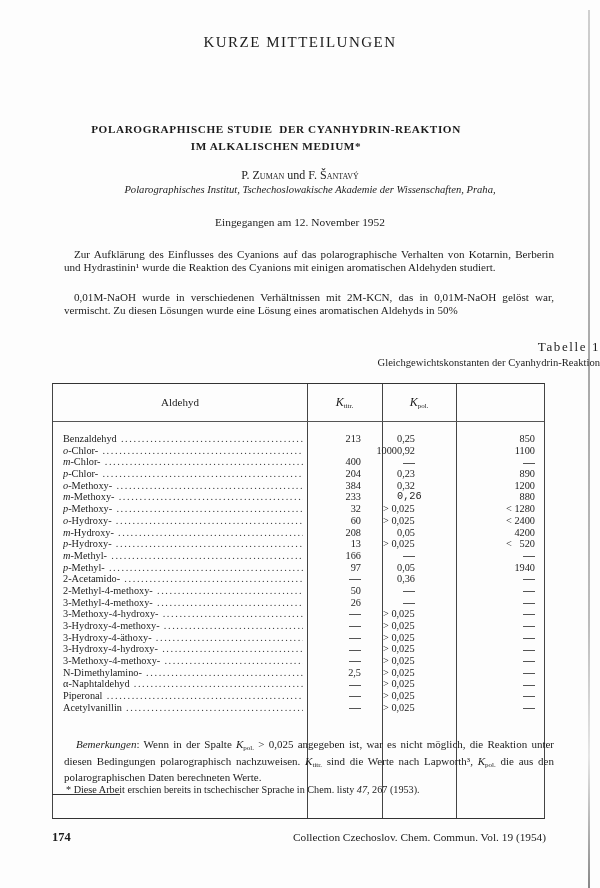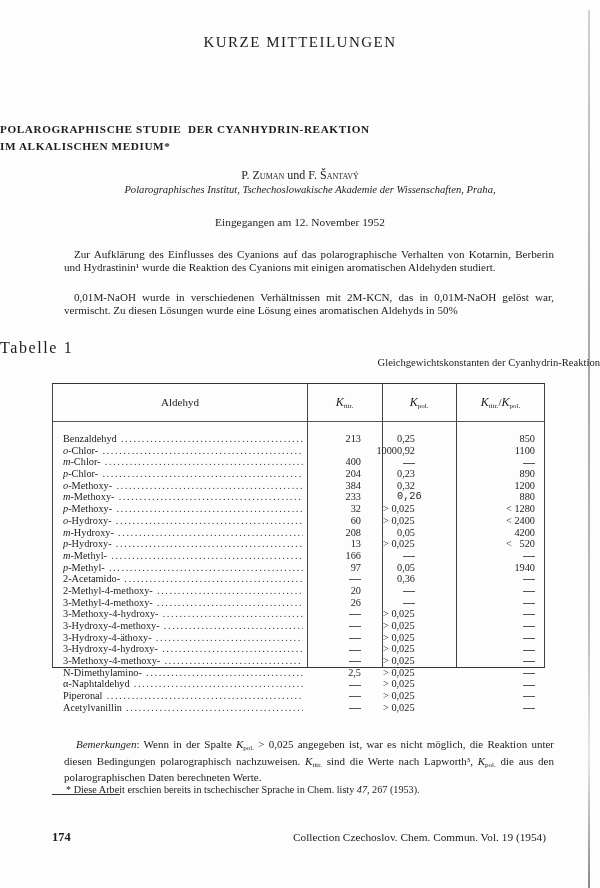--- a/index.html
+++ b/index.html
@@ -13,21 +13,21 @@
     position: absolute; left: 588px; top: 10px; width: 2px; height: 878px;
     background: linear-gradient(#d0d0d0, #a8a8a8 40%, #bcbcbc 70%, #e6e6e6 85%, #888 100%);
   }
   .abs { position: absolute; }
   .running-head {
     left: 0; width: 600px; top: 34px; text-align: center;
     font-size: 15px; letter-spacing: 1.5px;
     font-family: "Liberation Serif", serif;
   }
   .title {
-    left: 0; width: 552px; top: 121px; 
+    left: 0; width: 552px; top: 121px; text-align: center;
     font-size: 11.2px; font-weight: bold; letter-spacing: 0.6px; line-height: 17px;
     font-family: "Liberation Serif", serif;
   }
   .authors {
     left: 0; width: 600px; top: 168px; text-align: center; font-size: 12px;
     font-family: "Liberation Serif", serif;
   }
   .sc { font-variant: small-caps; }
   .affil {
     left: 50px; width: 520px; top: 183px; text-align: center;
@@ -39,30 +39,30 @@
     font-family: "Liberation Serif", serif;
   }
   .body-text {
     left: 64px; width: 490px; font-size: 11.1px; line-height: 12.8px;
     text-align: justify; text-indent: 10px;
     font-family: "Liberation Serif", serif;
   }
   .p1 { top: 248px; }
   .p2 { top: 291px; }
   .table-label {
-    left: 0; width: 600px; top: 339px; text-align: left;
-    font-size: 16px; letter-spacing: 1.6px;
+    left: 0; width: 600px; top: 339px; text-align: right;
+    font-size: 13px; letter-spacing: 1.6px;
     font-family: "Liberation Serif", serif;
   }
   .table-caption {
     left: 0; width: 600px; top: 357px; text-align: right; font-size: 10.6px;
     font-family: "Liberation Serif", serif;
   }
   .table-box {
-    left: 52px; top: 383px; width: 493px; height: 285px;
+    left: 52px; top: 383px; width: 493px; height: 436px;
     border: 1px solid #444; border-top: 1.5px solid #333; border-bottom: 1.5px solid #333;
     box-sizing: border-box;
   }
   .vline { position: absolute; top: 0; bottom: 0; width: 1px; background: #444; }
   .hline { position: absolute; left: 0; right: 0; height: 1px; background: #555; top: 37px; }
   .th {
     position: absolute; top: 0; height: 37px; line-height: 37px; text-align: center;
     font-size: 11px; font-family: "Liberation Serif", serif;
   }
   .th i { font-style: italic; font-size: 12px; }
@@ -135,23 +135,20 @@
   <div class="vline" style="left:403px"></div>
   <div class="hline"></div>
 
   <div class="th" style="left:0;width:254px">Aldehyd</div>
   <div class="th" style="left:254px;width:75px">
     <i>K</i><sub>titr.</sub>
   </div>
   <div class="th" style="left:329px;width:74px">
     <i>K</i><sub>pol.</sub>
   </div>
-  <div class="th" style="left:403px;width:89px">
-    <i>K</i><sub>titr.</sub><span>/</span><i>K</i><sub>pol.</sub>
-  </div>
 
   <div class="rows" id="rows">
       <div class="row">
         <div class="cell c-name"><span>Benzaldehyd</span><span class="dots"> ............................................................</span></div>
         <div class="cell c-k1" style="white-space: pre;">213</div>
         <div class="cell c-k2" style="padding-left: 14px; white-space: pre;">0,25</div>
         <div class="cell c-k3" style="white-space: pre;">850</div>
       </div>
       <div class="row">
         <div class="cell c-name"><i>o</i><span>-Chlor-</span><span class="dots"> ............................................................</span></div>
@@ -220,21 +217,21 @@
         <div class="cell c-k3" style="white-space: pre;">1940</div>
       </div>
       <div class="row">
         <div class="cell c-name"><span>2-Acetamido-</span><span class="dots"> ............................................................</span></div>
         <div class="cell c-k1" style="padding-right: 4px;"><span class="dash"></span></div>
         <div class="cell c-k2" style="padding-left: 14px; white-space: pre;">0,36</div>
         <div class="cell c-k3"><span class="dash"></span></div>
       </div>
       <div class="row">
         <div class="cell c-name"><span>2-Methyl-4-methoxy-</span><span class="dots"> ............................................................</span></div>
-        <div class="cell c-k1" style="white-space: pre;">20</div>
+        <div class="cell c-k1" style="white-space: pre;">50</div>
         <div class="cell c-k2" style="padding-left: 20px;"><span class="dash"></span></div>
         <div class="cell c-k3"><span class="dash"></span></div>
       </div>
       <div class="row">
         <div class="cell c-name"><span>3-Methyl-4-methoxy-</span><span class="dots"> ............................................................</span></div>
         <div class="cell c-k1" style="white-space: pre;">26</div>
         <div class="cell c-k2" style="padding-left: 20px;"><span class="dash"></span></div>
         <div class="cell c-k3"><span class="dash"></span></div>
       </div>
       <div class="row">

